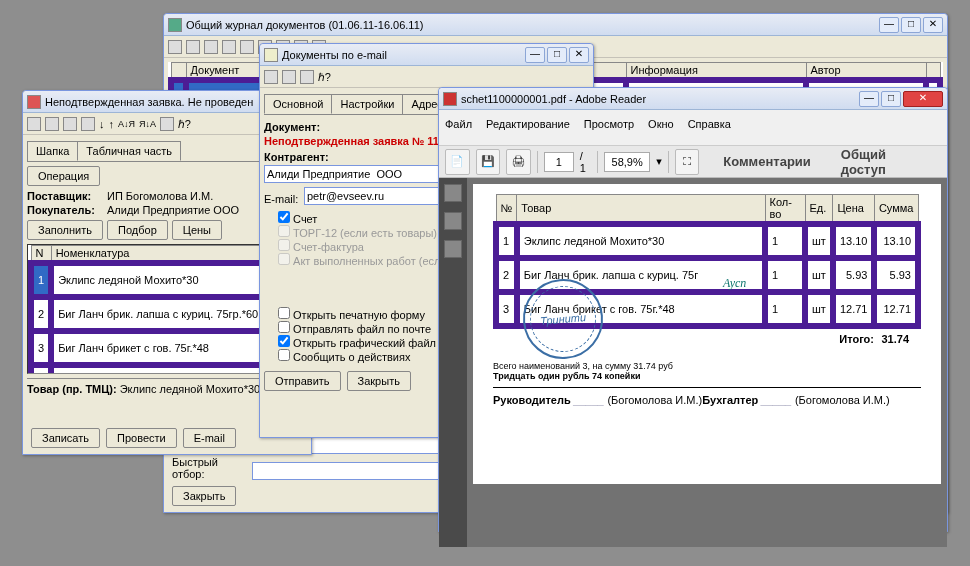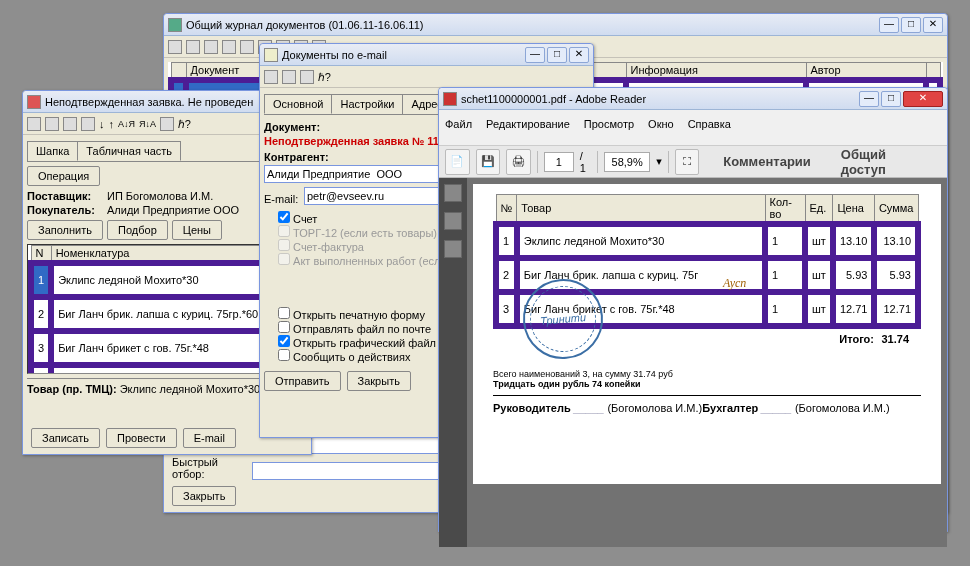--- a/index.html
+++ b/index.html
@@ -33,21 +33,21 @@
 .ar .arbtn{width:26px;height:26px;border:1px solid #bbb;border-radius:2px;background:#f4f4f4;display:flex;align-items:center;justify-content:center}
 .ar .pagefield{width:30px;height:20px;border:1px solid #aaa;text-align:center;background:#fff}
 .ar .rbtn{padding:4px 12px;color:#444;font-size:13px}
 .ar .docarea{display:flex;height:calc(100% - 74px)}
 .ar .sidebar{width:28px;background:#4a4a4a;display:flex;flex-direction:column;align-items:center;padding-top:6px;gap:10px}
 .ar .sico{width:18px;height:18px;background:#888;border:1px solid #666}
 .ar .page{flex:1;background:#727272;padding:6px;overflow:auto}
 .ar .sheet{background:#fff;padding:10px 20px 30px;min-height:300px;position:relative}
 .stamp{position:absolute;left:50px;top:95px;width:80px;height:80px;border:2px solid #3b6ea5;border-radius:50%;display:flex;align-items:center;justify-content:center;color:#3b6ea5;font-style:italic;font-size:11px;transform:rotate(-5deg)}
 .stamp::before{content:'';position:absolute;inset:5px;border:1px dashed #3b6ea5;border-radius:50%}
-.sig{position:absolute;font-style:italic;color:#a16207;font-size:12px}
+.sig{position:absolute;font-style:italic;color:#0f766e;font-size:12px}
 .chk{width:12px;height:12px}
 </style>
 </head>
 <body>
 
 <div class="win" style="left:163px;top:13px;width:785px;height:500px">
   <div class="titlebar">
     <span class="ico" style="background:#5a8"></span>
     <span class="ttl">Общий журнал документов (01.06.11-16.06.11)</span>
     <div class="winbtns">
@@ -320,21 +320,21 @@
                 <td>3</td>
                 <td>Биг Ланч брикет с гов. 75г.*48</td>
                 <td>1</td>
                 <td>шт</td>
                 <td style="text-align:right">12.71</td>
                 <td style="text-align:right">12.71</td>
               </tr>
         </tbody>
           </table>
         <div style="text-align:right;font-size:9px;font-weight:bold;margin:4px 12px"><span>Итого:</span>&nbsp;&nbsp;&nbsp;<span>31.74</span></div>
-        <div style="font-size:9px;margin-top:24px">Всего наименований 3, на сумму 31.74 руб</div>
+        <div style="font-size:9px;margin-top:16px">Всего наименований 3, на сумму 31.74 руб</div>
         <div style="font-size:9px;font-weight:bold">Тридцать один рубль 74 копейки</div>
         <hr style="margin:6px 0;border:none;border-top:1px solid #000">
         <div style="font-size:9px;display:flex;">
           <span><b>Руководитель</b> <i style="color:#779">_____</i> <span>(Богомолова И.М.)</span></span>
           <span><b>Бухгалтер</b> <i style="color:#779">_____</i> <span>(Богомолова И.М.)</span></span>
         </div>
         <div class="stamp">
             <span>Тринити</span>
           </div>
         <span class="sig" style="left:250px;top:92px;font-family:cursive">Aycn</span>

